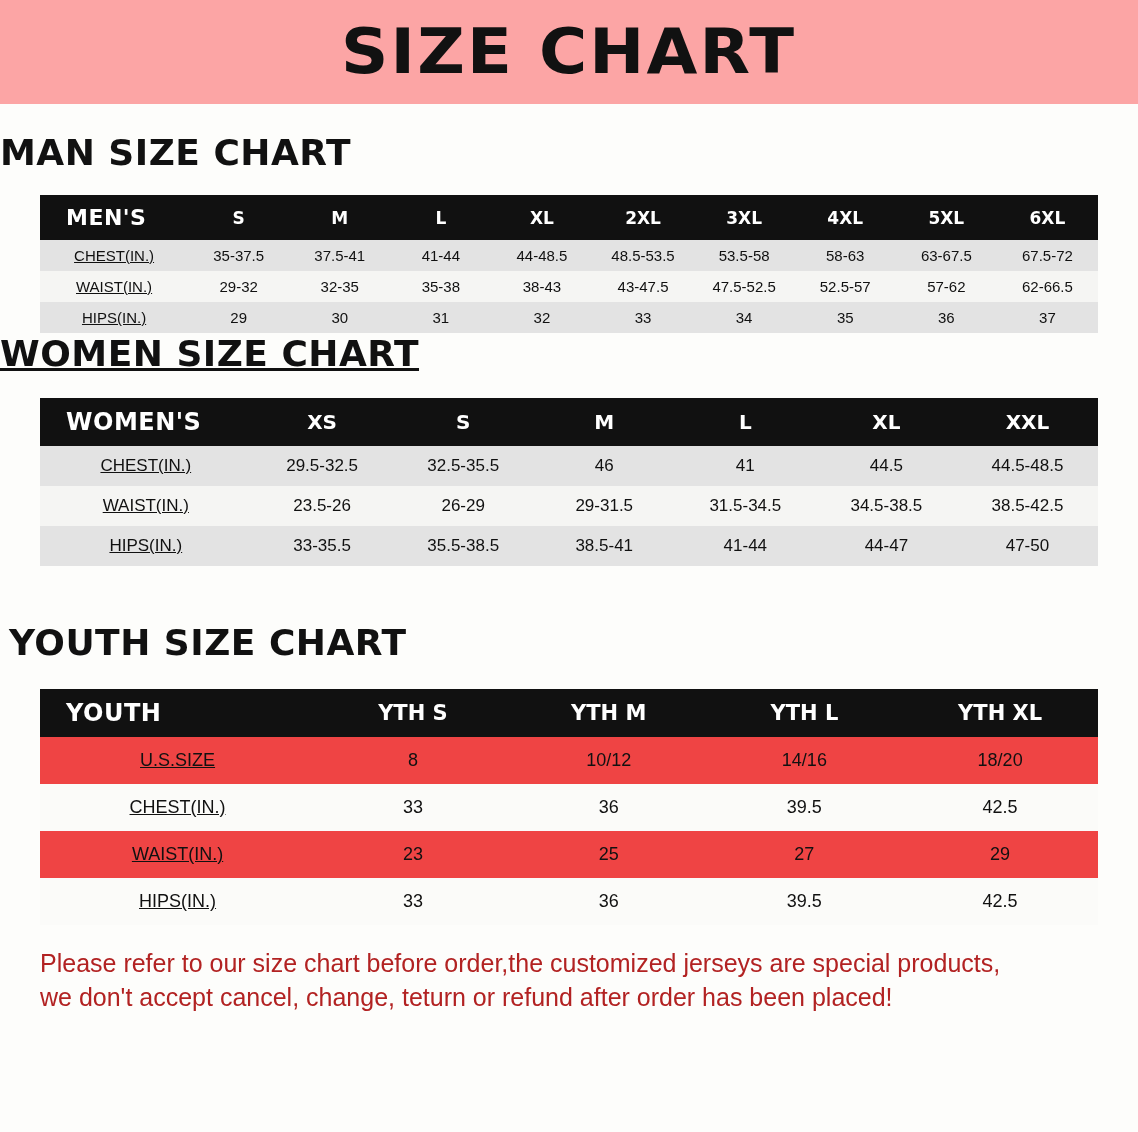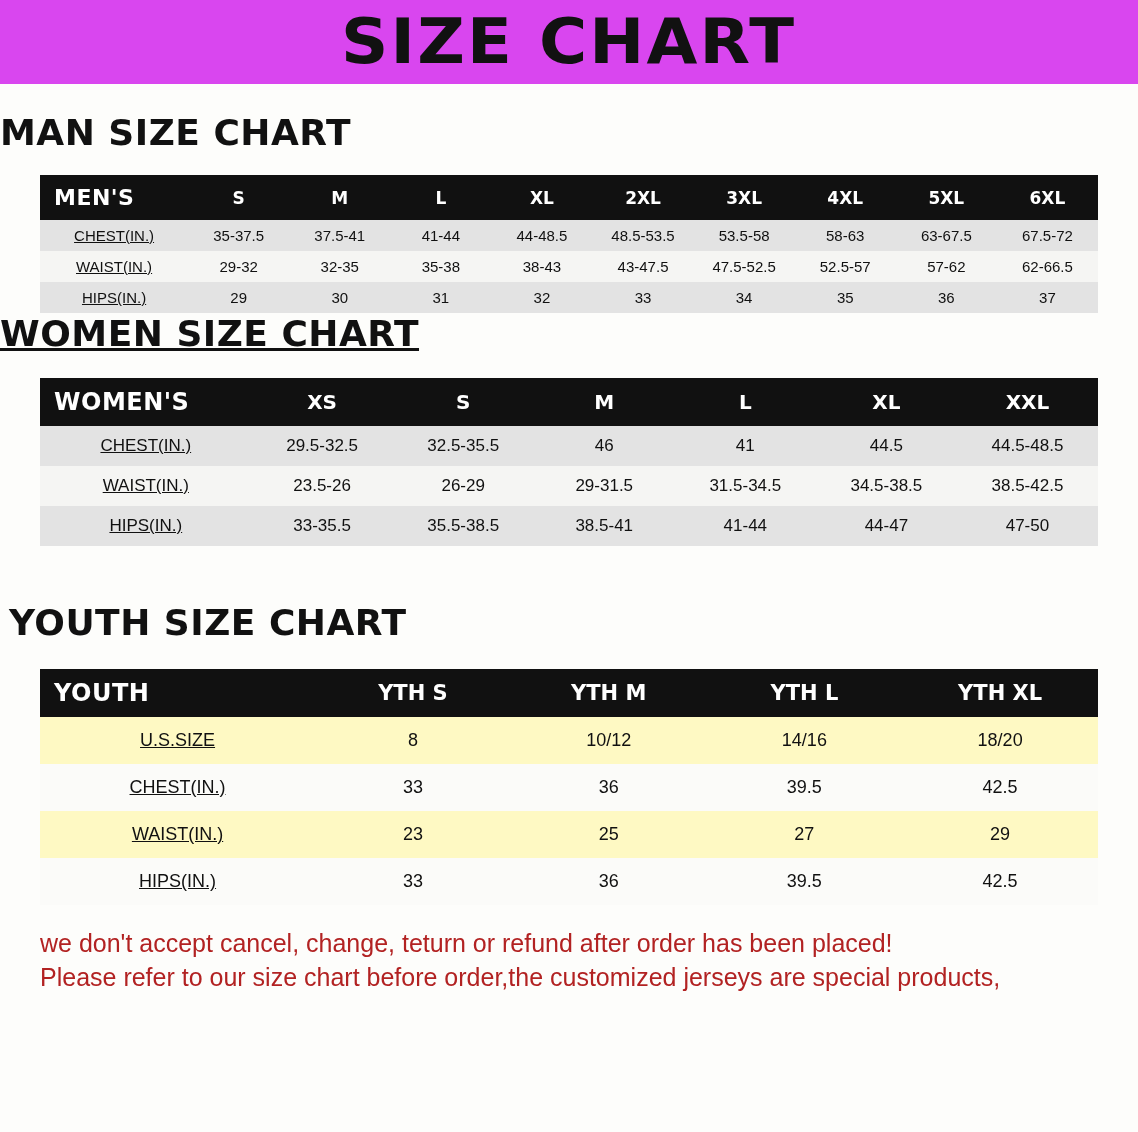--- a/index.html
+++ b/index.html
@@ -17,22 +17,22 @@
   .page {
     width: 1138px;
     height: 1132px;
     position: relative;
     background: #fdfdfb;
   }
 
   
   .banner {
     width: 100%;
-    height: 84px;
-    background: #d946ef;
+    height: 104px;
+    background: #fca5a5;
     display: flex;
     align-items: center;
     justify-content: center;
   }
   .banner-title {
     font-family: "DejaVu Sans", sans-serif;
     font-weight: bold;
     font-size: 62px;
     letter-spacing: 2px;
     color: #111;
@@ -64,21 +64,21 @@
   thead th {
     background: #111;
     color: #fff;
     font-family: "DejaVu Sans", sans-serif;
     font-weight: bold;
     text-align: center;
     padding: 10px 2px;
   }
   thead th.rowhead {
     text-align: left;
-    padding-left: 14px;
+    padding-left: 26px;
   }
   tbody td {
     text-align: center;
     color: #111;
     padding: 7px 2px;
     font-family: "Liberation Sans", sans-serif;
   }
   tbody td.rowhead {
     text-align: center;
     text-decoration: underline;
@@ -97,21 +97,21 @@
   #women-table thead th { font-size: 20px; }
   #women-table thead th.rowhead { font-size: 24px; letter-spacing: 0.5px; }
   #women-table tbody td { font-size: 17px; padding: 10px 2px; }
   #women-table col.c0 { width: 20%; }
 
   
   #youth-table thead th { font-size: 21px; }
   #youth-table thead th.rowhead { font-size: 24px; letter-spacing: 0.5px; }
   #youth-table tbody td { font-size: 18px; padding: 13px 2px; }
   #youth-table col.c0 { width: 26%; }
-  #youth-table tbody tr.alt td { background: #fef9c3; }
+  #youth-table tbody tr.alt td { background: #ef4444; }
   #youth-table tbody tr.plain td { background: #fbfbf9; }
 
   
   .notice {
     margin: 22px 40px 0 40px;
     color: #b22222;
     font-family: "Liberation Sans", sans-serif;
     font-size: 25px;
     line-height: 1.35;
     text-align: left;
@@ -297,17 +297,17 @@
           <td>33</td>
           <td>36</td>
           <td>39.5</td>
           <td>42.5</td>
         </tr>
       </tbody>
     </table>
   </div>
 
   <div class="notice">
+    <div>Please refer to our size chart before order,the customized jerseys are special products,</div>
     <div>we don't accept cancel, change, teturn or refund after order has been placed!</div>
-    <div>Please refer to our size chart before order,the customized jerseys are special products,</div>
   </div>
 
 </div>
 
 </body></html>

